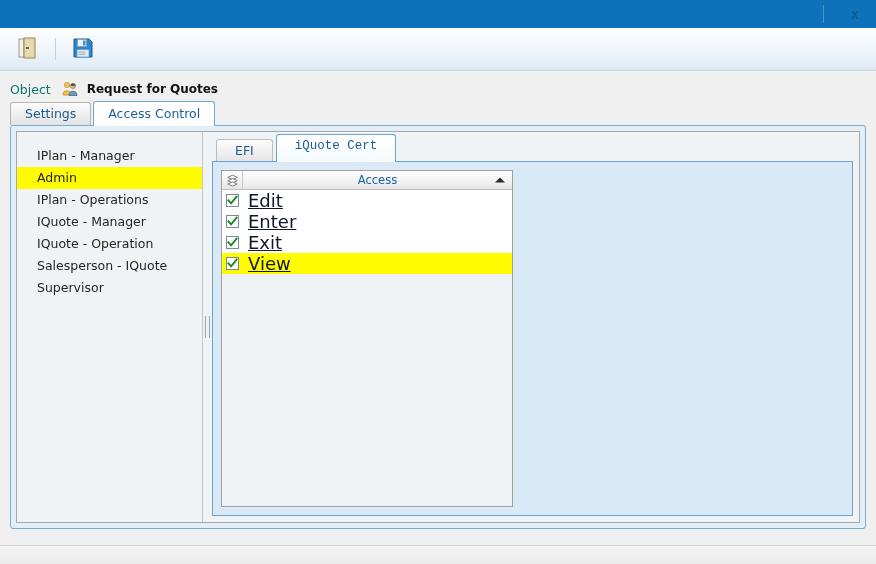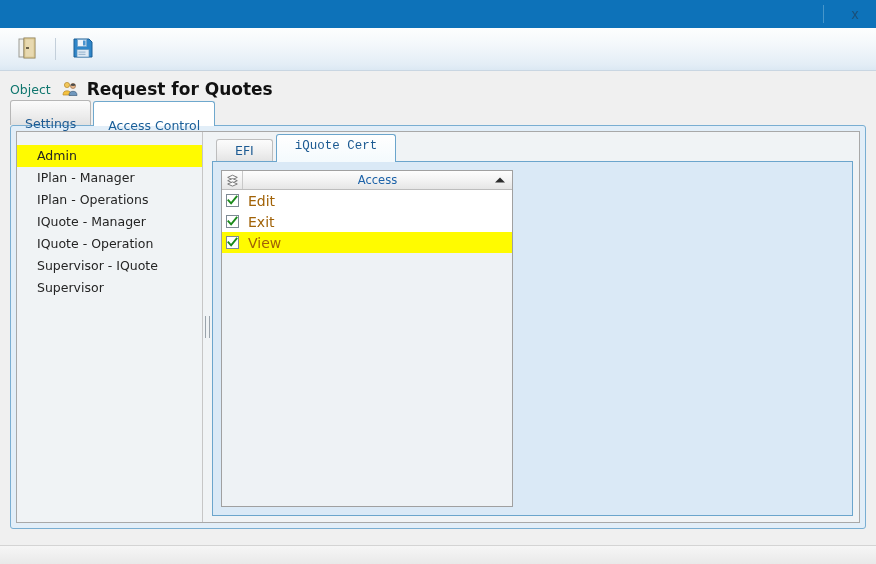--- a/index.html
+++ b/index.html
@@ -98,40 +98,40 @@
   .object-label {
     font-size: 12.5px;
     color: #0f766e;
   }
   .object-icon {
     margin: 0 8px 0 10px;
     display: flex;
     align-items: center;
   }
   .object-title {
-    font-size: 17px;
+    font-size: 12px;
     font-weight: bold;
     color: #111;
   }
 
   
   .tabstrip {
     flex: 0 0 auto;
     height: 24px;
     padding-left: 10px;
     display: flex;
     align-items: flex-end;
     box-sizing: border-box;
     position: relative;
     z-index: 3;
   }
   .tab {
     height: 23px;
     line-height: 22px;
-    padding: 12px 14px;
+    padding: 0 14px;
     font-size: 12.5px;
     border: 1px solid #b6b6b6;
     border-bottom: none;
     border-radius: 3px 3px 0 0;
     margin-right: 2px;
     cursor: pointer;
     box-sizing: border-box;
     color: #1c5a92;
     background: linear-gradient(to bottom, #fbfbfb 0%, #ededed 60%, #e2e2e2 100%);
   }
@@ -341,24 +341,25 @@
     background: #ffffff;
     box-sizing: border-box;
     display: flex;
     align-items: center;
     justify-content: center;
     cursor: pointer;
   }
   .grid-cell-text {
     flex: 1 1 auto;
     padding-left: 6px;
-    font-size: 14px;
-    color: #a16207;
+    font-size: 18px;
+    color: #0f172a;
     white-space: nowrap;
     overflow: hidden;
+    text-decoration: underline;
   }
 
   
   .statusbar {
     height: 18px;
     flex: 0 0 auto;
     background: linear-gradient(to bottom, #f6f6f6 0%, #e9e9e9 100%);
     border-top: 1px solid #d4d4d4;
   }
 </style>
@@ -417,26 +418,26 @@
 
   <div class="tabstrip">
     <div class="tab">Settings</div>
     <div class="tab active">Access Control</div>
   </div>
 
   <div class="panel-outer">
     <div class="panel-inner">
 
       <div class="role-list">
+        <div class="role-item">IPlan - Manager</div>
         <div class="role-item selected">Admin</div>
-        <div class="role-item">IPlan - Manager</div>
         <div class="role-item">IPlan - Operations</div>
         <div class="role-item">IQuote - Manager</div>
         <div class="role-item">IQuote - Operation</div>
-        <div class="role-item">Supervisor - IQuote</div>
+        <div class="role-item">Salesperson - IQuote</div>
         <div class="role-item">Supervisor</div>
       </div>
 
       <div class="splitter">
         <span class="grip">
           <i></i>
             <i></i>
         </span>
       </div>
 
@@ -472,20 +473,30 @@
                   <div class="grid-cell-check">
                     <span class="chk">
                       <svg width="11" height="11" viewBox="0 0 11 11">
                         <path d="M1.4 5.4 L4.1 8.4 L9.6 1.6" fill="none" stroke="#1a8a1a" stroke-width="1.9" stroke-linecap="square"></path>
                       </svg>
                     </span>
                   </div>
                   <div class="grid-cell-text">Edit</div>
                 </div>
 
+                <div class="grid-row">
+                  <div class="grid-cell-check">
+                    <span class="chk">
+                      <svg width="11" height="11" viewBox="0 0 11 11">
+                        <path d="M1.4 5.4 L4.1 8.4 L9.6 1.6" fill="none" stroke="#1a8a1a" stroke-width="1.9" stroke-linecap="square"></path>
+                      </svg>
+                    </span>
+                  </div>
+                  <div class="grid-cell-text">Enter</div>
+                </div>
 
                 <div class="grid-row">
                   <div class="grid-cell-check">
                     <span class="chk">
                       <svg width="11" height="11" viewBox="0 0 11 11">
                         <path d="M1.4 5.4 L4.1 8.4 L9.6 1.6" fill="none" stroke="#1a8a1a" stroke-width="1.9" stroke-linecap="square"></path>
                       </svg>
                     </span>
                   </div>
                   <div class="grid-cell-text">Exit</div>

